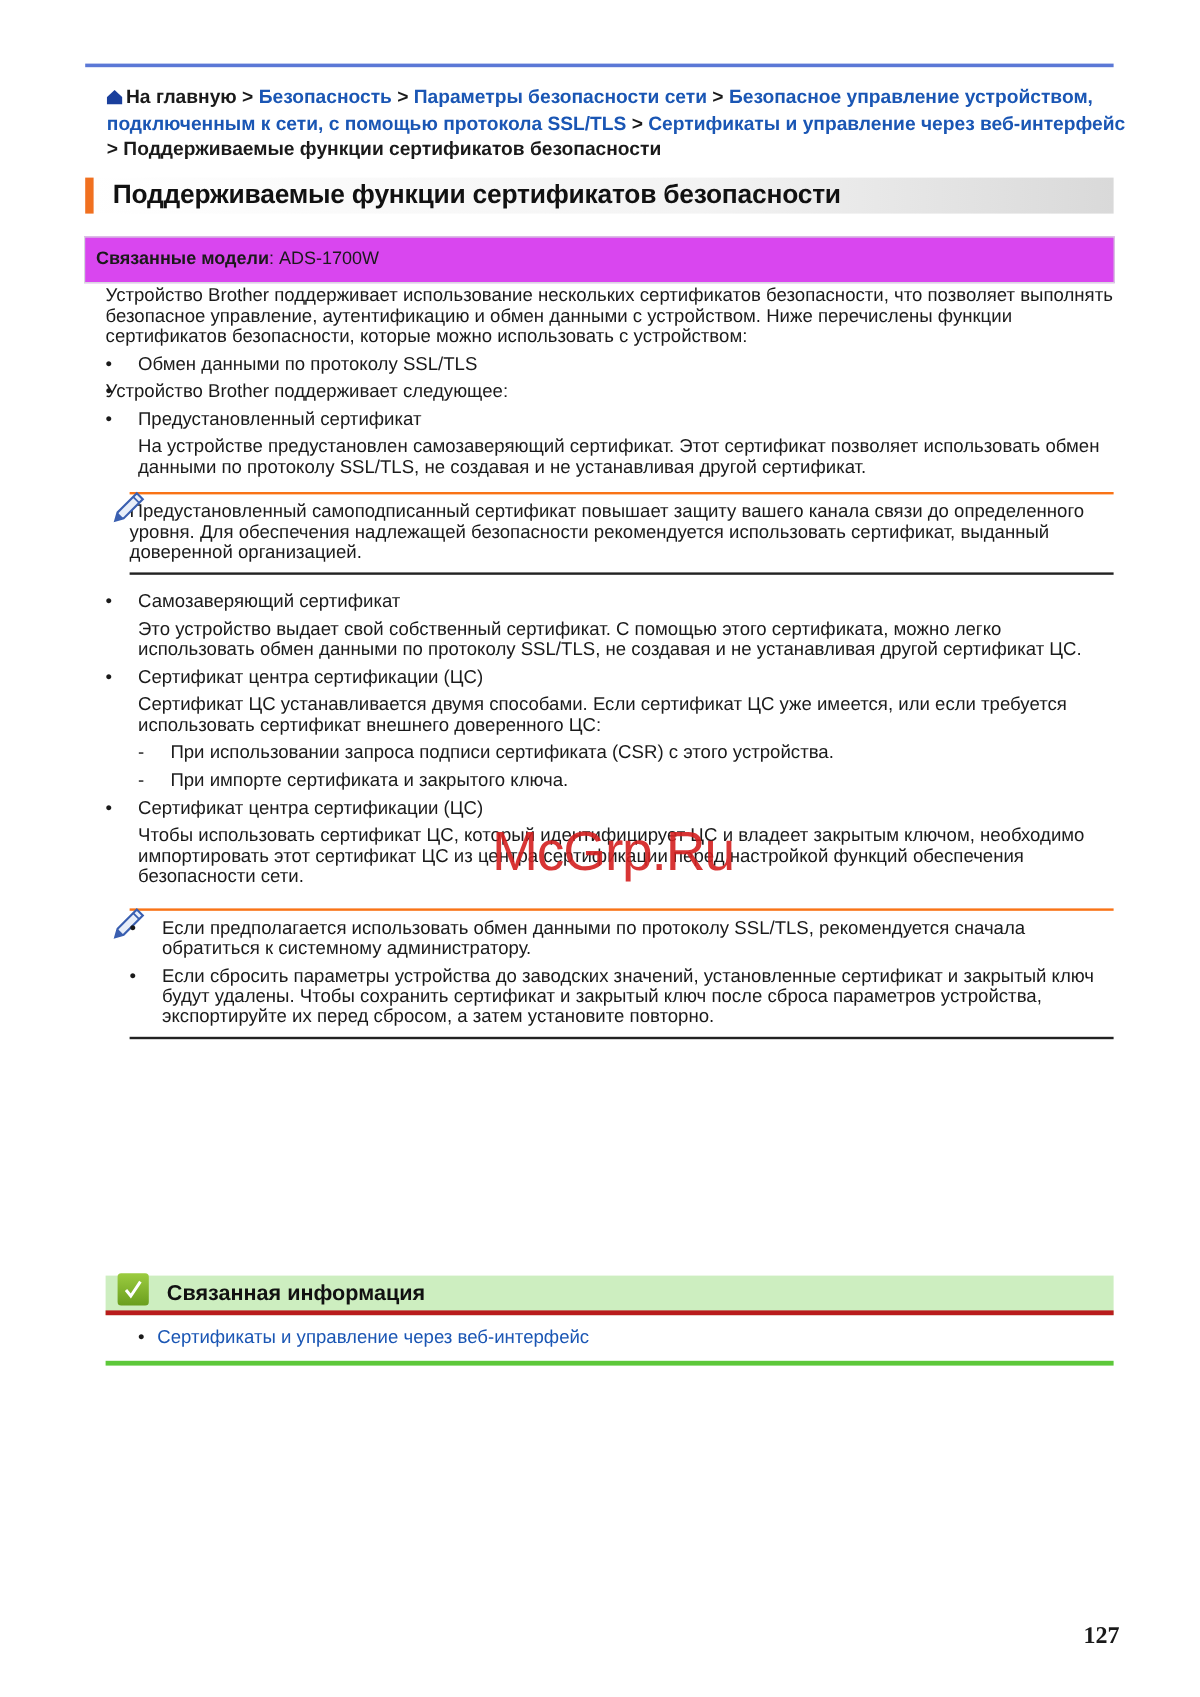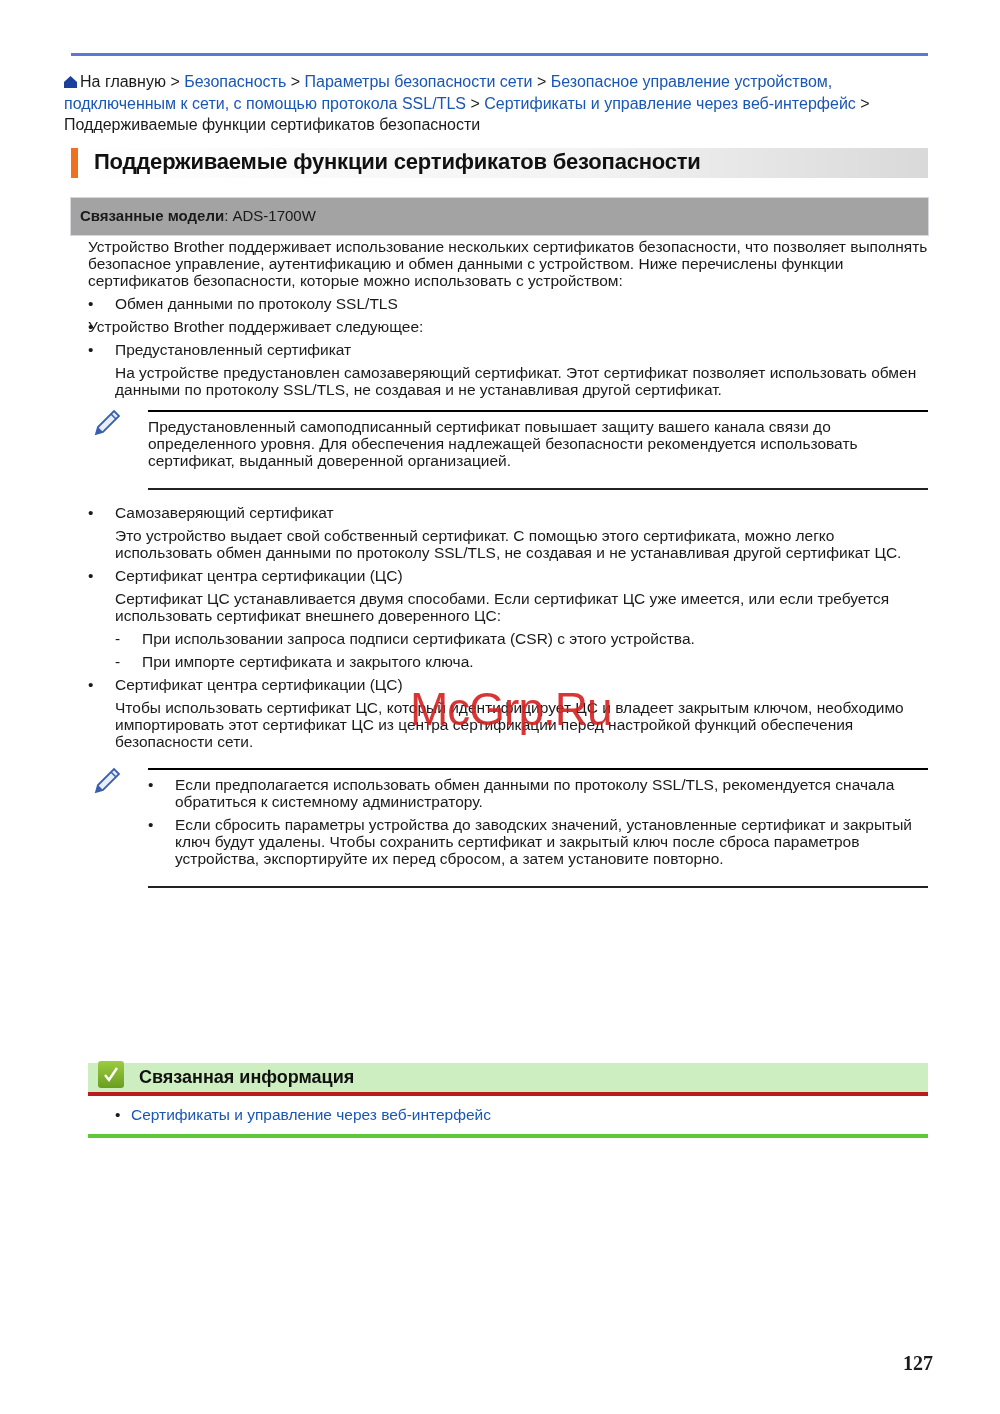--- a/index.html
+++ b/index.html
@@ -1,36 +1,36 @@
 <!DOCTYPE html>
 <html><head>
 <meta charset="utf-8">
 <style>
   html, body { margin: 0; padding: 0; background: #ffffff; }
   body { width: 1000px; height: 1414px; position: relative; font-family: "Liberation Sans", sans-serif; color: #1a1a1a; }
   .top-rule { position: absolute; left: 71px; top: 53px; width: 857px; height: 3px; background: #5b78d6; }
-  .breadcrumb { position: absolute; left: 64px; top: 71px; width: 860px; font-size: 16px; line-height: 21.5px; color: #1a1a1a; }
+  .breadcrumb { position: absolute; left: 89px; top: 71px; width: 860px; font-size: 16px; line-height: 21.5px; color: #1a1a1a; font-weight: bold; }
   .breadcrumb a { color: #1a56b4; text-decoration: none; }
   .home-icon { display: inline-block; width: 13px; height: 12px; vertical-align: -1px; margin-right: 3px; }
   .title-bar { position: absolute; left: 71px; top: 148px; width: 857px; height: 30px; background: linear-gradient(to right, #ffffff 0%, #f3f3f3 60%, #d9d9d9 100%); }
   .title-accent { position: absolute; left: 0; top: 0; width: 7px; height: 30px; background: #f07020; }
   .title-text { position: absolute; left: 23px; top: 1px; font-size: 22px; font-weight: bold; color: #111; white-space: nowrap; letter-spacing: -0.2px; }
-  .models-box { position: absolute; left: 70px; top: 197px; width: 857px; height: 37px; background: #a3a3a3; border: 1px solid #d6d8de; }
+  .models-box { position: absolute; left: 70px; top: 197px; width: 857px; height: 37px; background: #d946ef; border: 1px solid #d6d8de; }
   .models-box span { font-size: 15px; }
   .models-label { position: absolute; left: 9px; top: 9px; font-weight: bold; }
   .content { position: absolute; left: 88px; top: 238px; width: 840px; font-size: 15.5px; line-height: 17px; color: #1a1a1a; }
   .p { margin: 0 0 6px 0; }
   .bullet { position: relative; padding-left: 27px; margin: 0 0 6px 0; }
   .bullet .dot { position: absolute; left: 0; top: 0; }
   .sub { padding-left: 27px; margin: 0 0 6px 0; }
   .dash { position: relative; padding-left: 54px; margin: 0 0 6px 0; }
   .dash .d { position: absolute; left: 27px; top: 0; }
   .note { position: relative; margin: 12px 0 14px 0; }
   .note-icon { position: absolute; left: 2px; top: -2px; width: 32px; height: 30px; }
-  .note-body { margin-left: 60px; border-top: 2px solid #000000; border-bottom: 2px solid #222; padding: 6px 0 19px 0; }
+  .note-body { margin-left: 20px; border-top: 2px solid #f97316; border-bottom: 2px solid #222; padding: 6px 0 8px 0; }
   .note-bullet { position: relative; padding-left: 27px; margin: 0 0 6px 0; }
   .note-bullet:last-child { margin-bottom: 0; }
   .note-bullet .dot { position: absolute; left: 0; top: 0; }
   .related { position: absolute; left: 88px; top: 1063px; width: 840px; }
   .related-head { position: relative; height: 29px; background: #cdeec0; border-bottom: 4px solid #b91c1c; }
   .check-box { position: absolute; left: 10px; top: -2px; width: 26px; height: 27px; background: linear-gradient(#9ccc40, #6a9e1e); border-radius: 3px; }
   .related-title { position: absolute; left: 51px; top: 4px; font-size: 18px; font-weight: bold; color: #111; }
   .related-list { padding: 10px 0 10px 28px; position: relative; font-size: 15.5px; border-bottom: 4px solid #5dc83a; }
   .related-list .dot { position: absolute; left: 27px; }
   .related-list a { color: #1a56b4; text-decoration: none; margin-left: 15px; }

